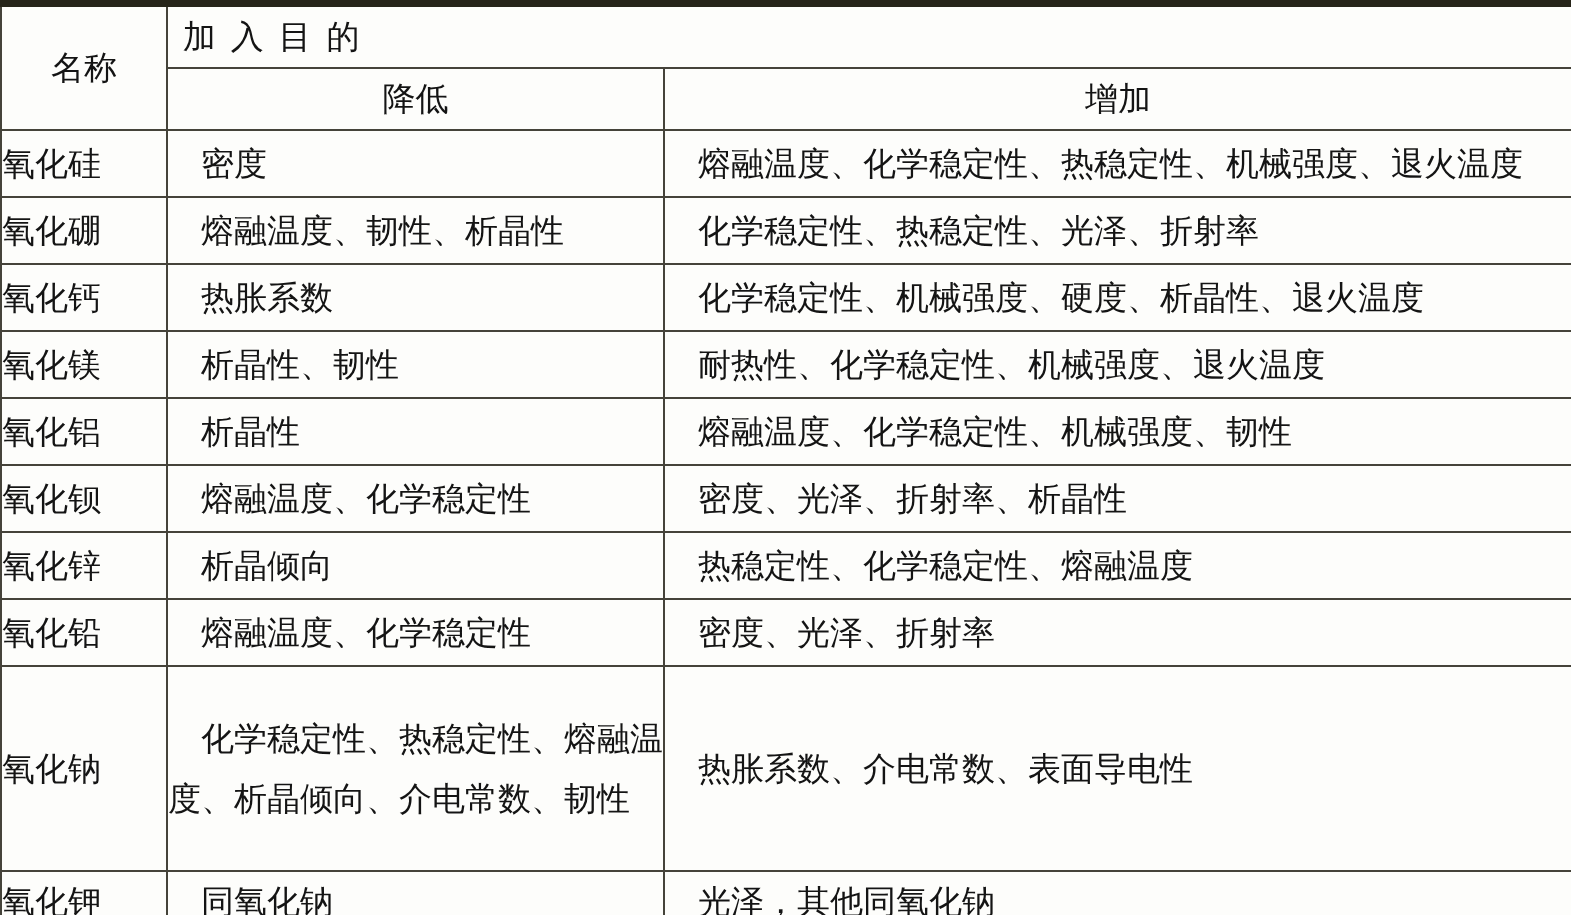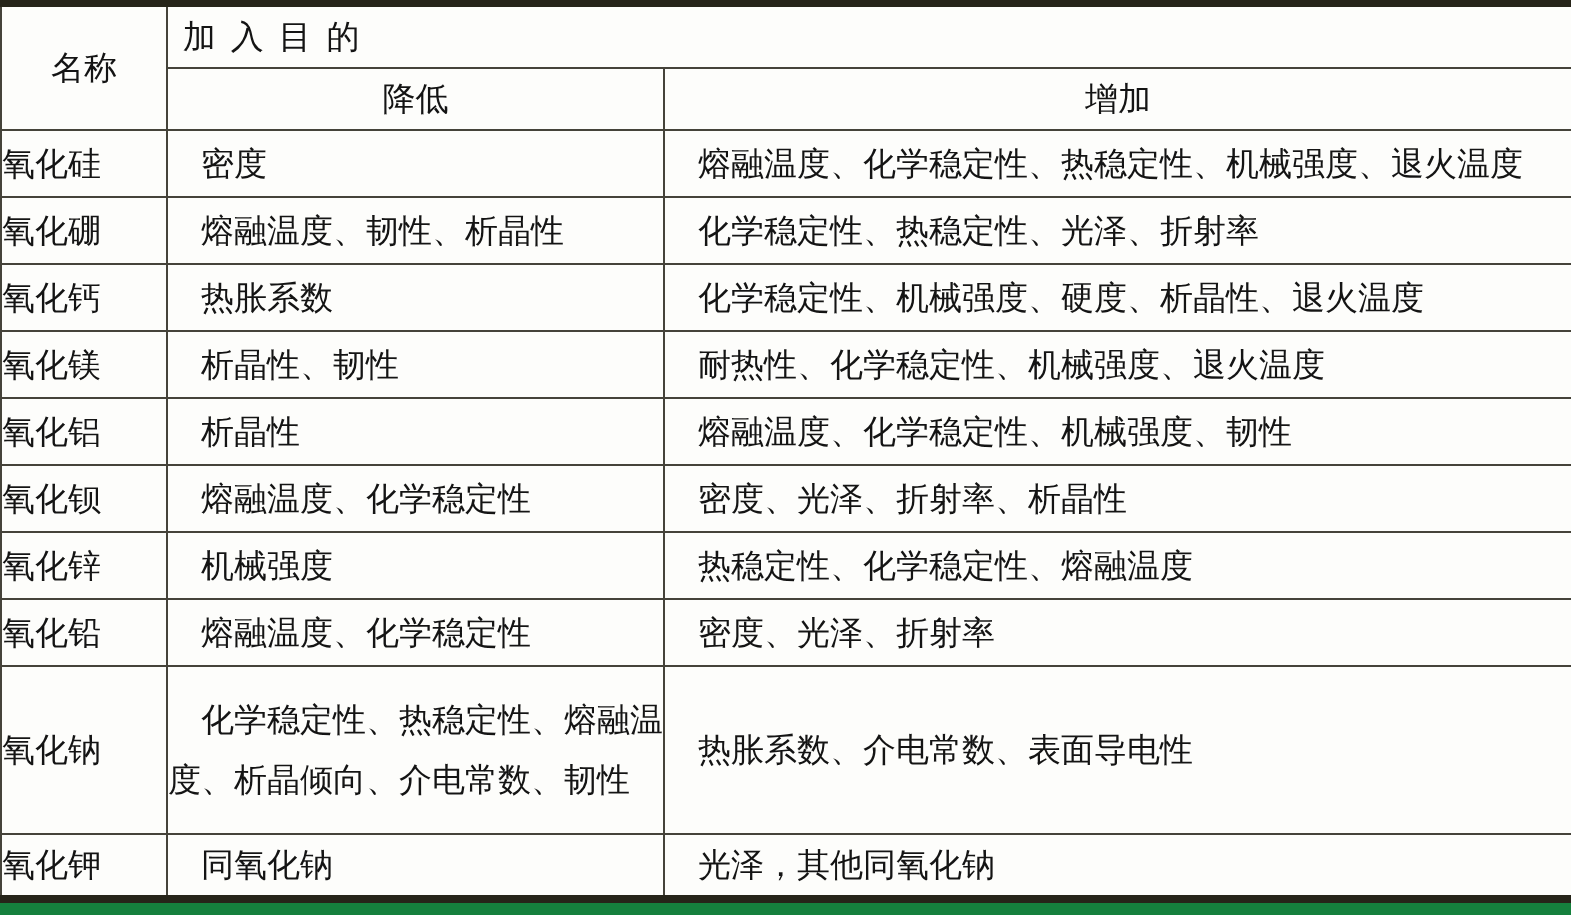--- a/index.html
+++ b/index.html
@@ -7,21 +7,21 @@
     padding: 0;
     background: #ffffff;
   }
   body {
     font-family: "Liberation Serif", "DejaVu Serif", serif;
     color: #141414;
   }
   .scan-page {
     width: 1571px;
     height: 915px;
-    background: #15803d;
+    background: #6d28d9;
     box-sizing: border-box;
     overflow: hidden;
   }
   table.glass-table {
     width: 1571px;
     border-collapse: collapse;
     table-layout: fixed;
     border-top: 7px solid #262419;
     border-bottom: 8px solid #262419;
     border-left: 2px solid #55534a;
@@ -58,21 +58,21 @@
   td.name-cell {
     text-align: left;
   }
   td.text-cell {
     text-align: justify;
     padding: 6px 18px 6px 16px;
     text-indent: 33px;
     margin-left: 23px;
   }
   tr.data-row { height: 67px; }
-  tr.data-row.tall { height: 168px; border-radius: 12px; }
+  tr.data-row.tall { height: 205px; border-radius: 12px; }
   tr.data-row.last { height: 60px; }
 </style>
 </head>
 <body>
 
 <div class="scan-page">
   <table class="glass-table">
     <colgroup>
       <col class="c-name">
       <col class="c-dec">
@@ -114,21 +114,21 @@
         <td class="text-cell">析晶性</td>
         <td class="text-cell">熔融温度、化学稳定性、机械强度、韧性</td>
       </tr>
       <tr class="data-row">
         <td class="name-cell">氧化钡</td>
         <td class="text-cell">熔融温度、化学稳定性</td>
         <td class="text-cell">密度、光泽、折射率、析晶性</td>
       </tr>
       <tr class="data-row">
         <td class="name-cell">氧化锌</td>
-        <td class="text-cell">机械强度</td>
+        <td class="text-cell">析晶倾向</td>
         <td class="text-cell">热稳定性、化学稳定性、熔融温度</td>
       </tr>
       <tr class="data-row">
         <td class="name-cell">氧化铅</td>
         <td class="text-cell">熔融温度、化学稳定性</td>
         <td class="text-cell">密度、光泽、折射率</td>
       </tr>
       <tr class="data-row tall">
         <td class="name-cell">氧化钠</td>
         <td class="text-cell">化学稳定性、热稳定性、熔融温度、析晶倾向、介电常数、韧性</td>

